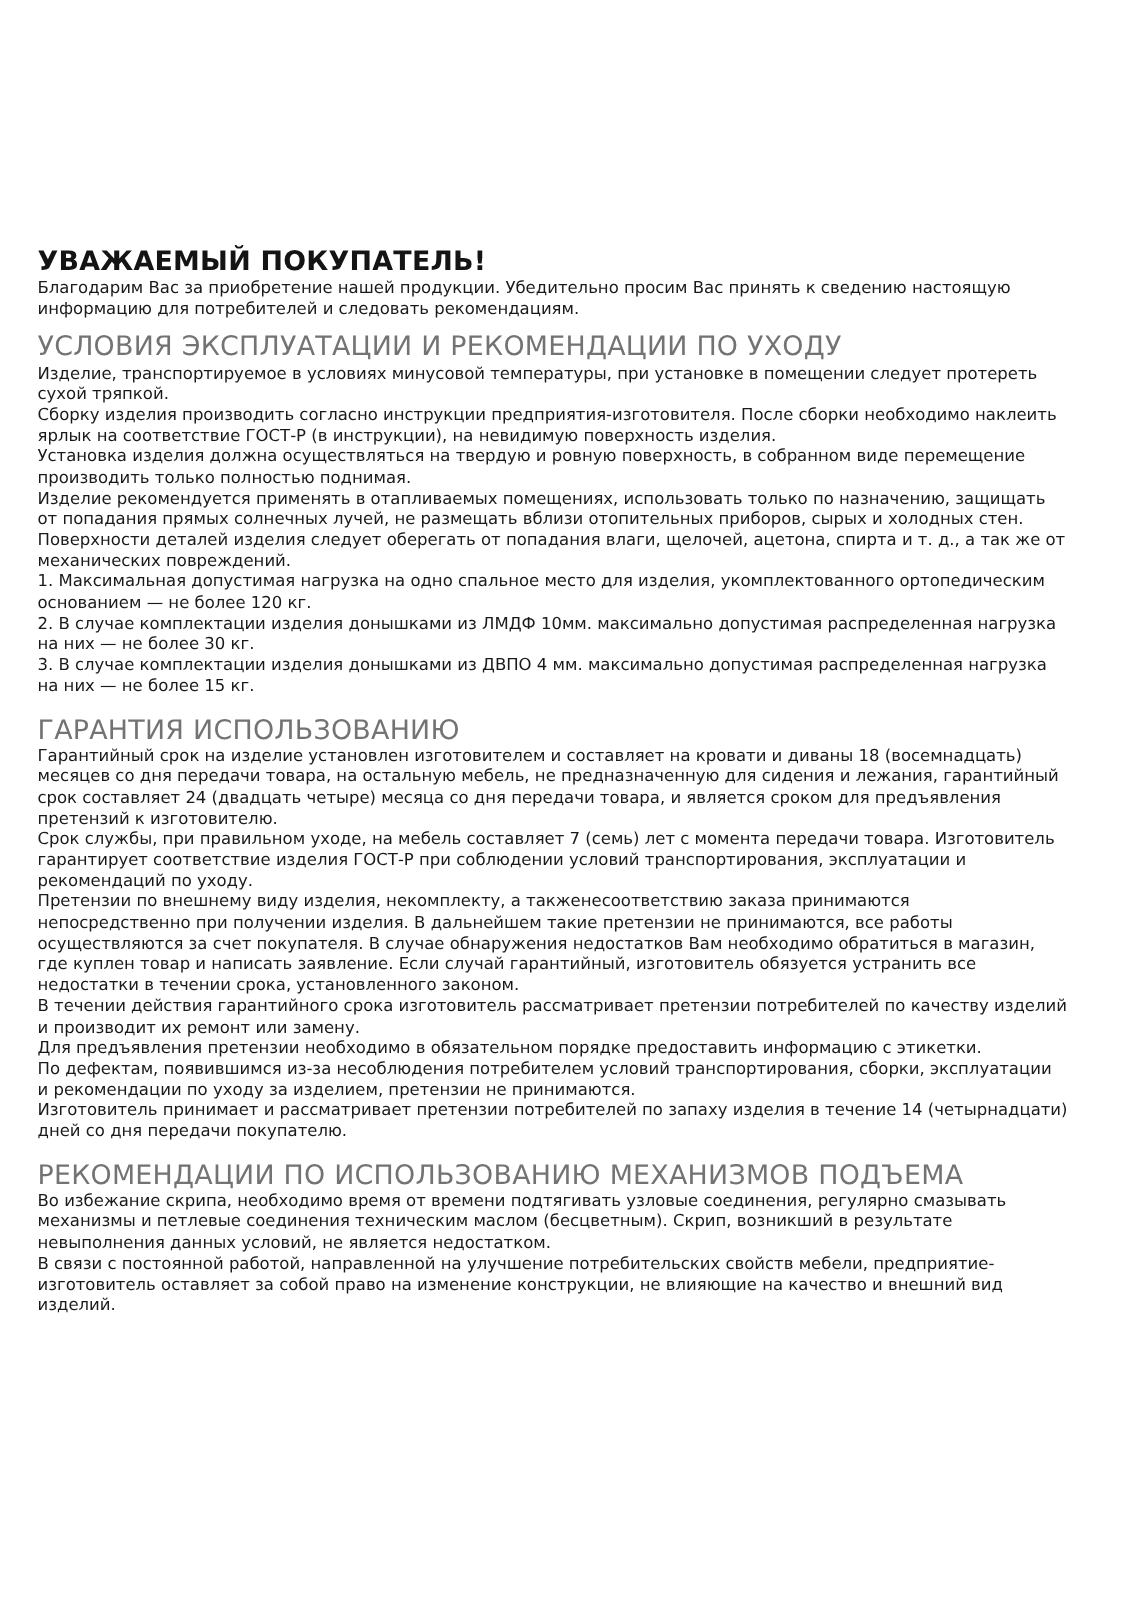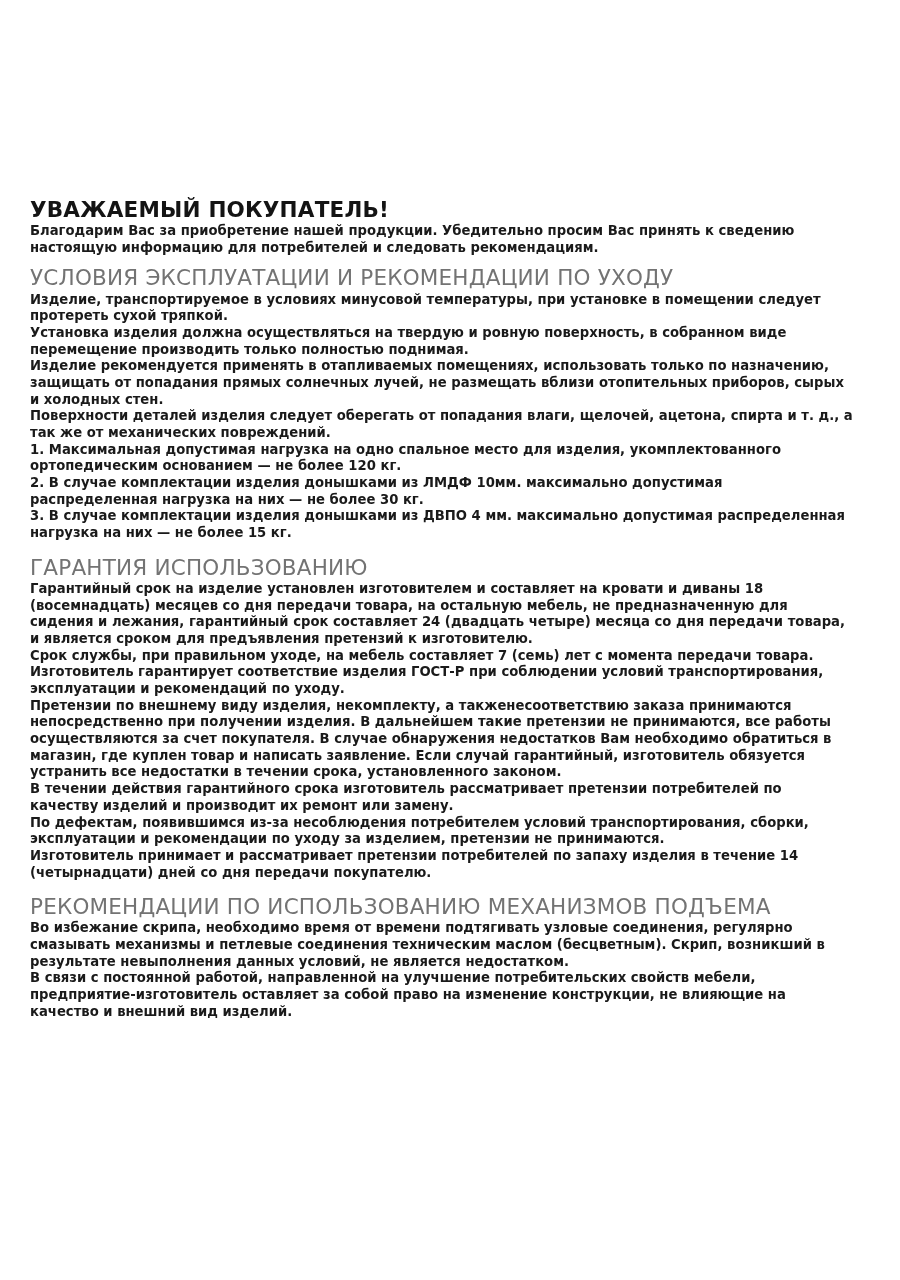--- a/index.html
+++ b/index.html
@@ -41,21 +41,20 @@
     margin: 0 0 1px 0;
     line-height: 1.12;
     color: #141414;
   }
   p.body-text {
     font-size: 13.2px;
     line-height: 1.265;
     margin: 0;
     color: #1a1a1a;
     text-align: left;
-    font-weight: bold;
   }
   .block {
     margin-bottom: 0;
   }
   .gap-m { height: 10px; }
   .gap-l { height: 14px; }
   .warn-label {
     font-size: 13.2px;
     font-weight: bold;
     text-decoration: underline;
@@ -76,36 +75,38 @@
     <section class="block">
       <h1 class="main-heading">УВАЖАЕМЫЙ ПОКУПАТЕЛЬ!</h1>
       <p class="body-text">Благодарим Вас за приобретение нашей продукции. Убедительно просим Вас принять к сведению настоящую информацию для потребителей и следовать рекомендациям.</p>
     </section>
 
     <div class="gap-m"></div>
 
     <section class="block">
       <h1 class="section-heading">УСЛОВИЯ ЭКСПЛУАТАЦИИ И РЕКОМЕНДАЦИИ ПО УХОДУ</h1>
       <p class="body-text">Изделие, транспортируемое в условиях минусовой температуры, при установке в помещении следует протереть сухой тряпкой.</p>
+      <p class="body-text">Сборку изделия производить согласно инструкции предприятия-изготовителя. После сборки необходимо наклеить ярлык на соответствие ГОСТ-Р (в инструкции), на невидимую поверхность изделия.</p>
       <p class="body-text">Установка изделия должна осуществляться на твердую и ровную поверхность, в собранном виде перемещение производить только полностью поднимая.</p>
       <p class="body-text">Изделие рекомендуется  применять в отапливаемых помещениях, использовать только по назначению, защищать от попадания прямых солнечных лучей, не размещать вблизи отопительных приборов, сырых и холодных стен.</p>
       <p class="body-text">Поверхности деталей изделия следует оберегать от попадания влаги, щелочей, ацетона, спирта и т. д., а так же от механических повреждений.</p>
       <p class="body-text">1. Максимальная допустимая нагрузка на одно спальное место для изделия, укомплектованного ортопедическим основанием — не более 120 кг.</p>
       <p class="body-text">2. В случае комплектации изделия донышками из ЛМДФ 10мм. максимально допустимая распределенная нагрузка на них — не более 30 кг.</p>
       <p class="body-text">3. В случае комплектации изделия донышками из ДВПО 4 мм. максимально допустимая распределенная нагрузка на них — не более 15 кг.</p>
     </section>
 
     <div class="gap-l"></div>
 
     <section class="block">
       <h1 class="section-heading">ГАРАНТИЯ ИСПОЛЬЗОВАНИЮ</h1>
       <p class="body-text">Гарантийный срок на изделие установлен изготовителем и составляет на кровати и диваны 18 (восемнадцать) месяцев со дня передачи товара, на остальную мебель, не предназначенную для сидения и лежания, гарантийный срок составляет 24 (двадцать четыре) месяца со дня передачи товара, и является сроком для предъявления претензий к изготовителю.</p>
       <p class="body-text">Срок службы, при правильном уходе, на мебель составляет 7 (семь) лет с момента передачи товара. Изготовитель гарантирует соответствие изделия ГОСТ-Р при соблюдении условий транспортирования, эксплуатации и рекомендаций по уходу.</p>
       <p class="body-text">Претензии по внешнему виду изделия, некомплекту, а такженесоответствию заказа принимаются непосредственно при получении изделия. В дальнейшем такие претензии не принимаются, все работы осуществляются за счет покупателя. В случае обнаружения недостатков  Вам необходимо обратиться в магазин, где куплен товар и написать заявление. Если случай гарантийный, изготовитель обязуется устранить все недостатки в течении срока, установленного законом.</p>
       <p class="body-text">В течении действия гарантийного срока изготовитель рассматривает претензии потребителей по качеству изделий и производит их ремонт или замену.</p>
+      <p class="body-text">Для предъявления претензии необходимо в обязательном порядке предоставить информацию с этикетки.</p>
       <p class="body-text">По дефектам, появившимся из-за несоблюдения потребителем условий транспортирования, сборки, эксплуатации и рекомендации по уходу за изделием, претензии не принимаются.</p>
       <p class="body-text">Изготовитель принимает и рассматривает претензии потребителей по запаху изделия в течение 14 (четырнадцати) дней со дня передачи  покупателю.</p>
     </section>
 
     <div class="gap-l"></div>
 
     <section class="block">
       <h1 class="section-heading two-line-heading">РЕКОМЕНДАЦИИ ПО ИСПОЛЬЗОВАНИЮ МЕХАНИЗМОВ ПОДЪЕМА</h1>
       <p class="body-text">Во избежание скрипа, необходимо время от времени подтягивать узловые соединения, регулярно смазывать механизмы и петлевые соединения техническим маслом (бесцветным). Скрип, возникший в результате невыполнения данных условий, не является недостатком.</p>
       <p class="body-text">В связи с постоянной работой, направленной на улучшение потребительских свойств мебели, предприятие-изготовитель оставляет за собой право на изменение конструкции, не влияющие на качество и внешний вид изделий.</p>

